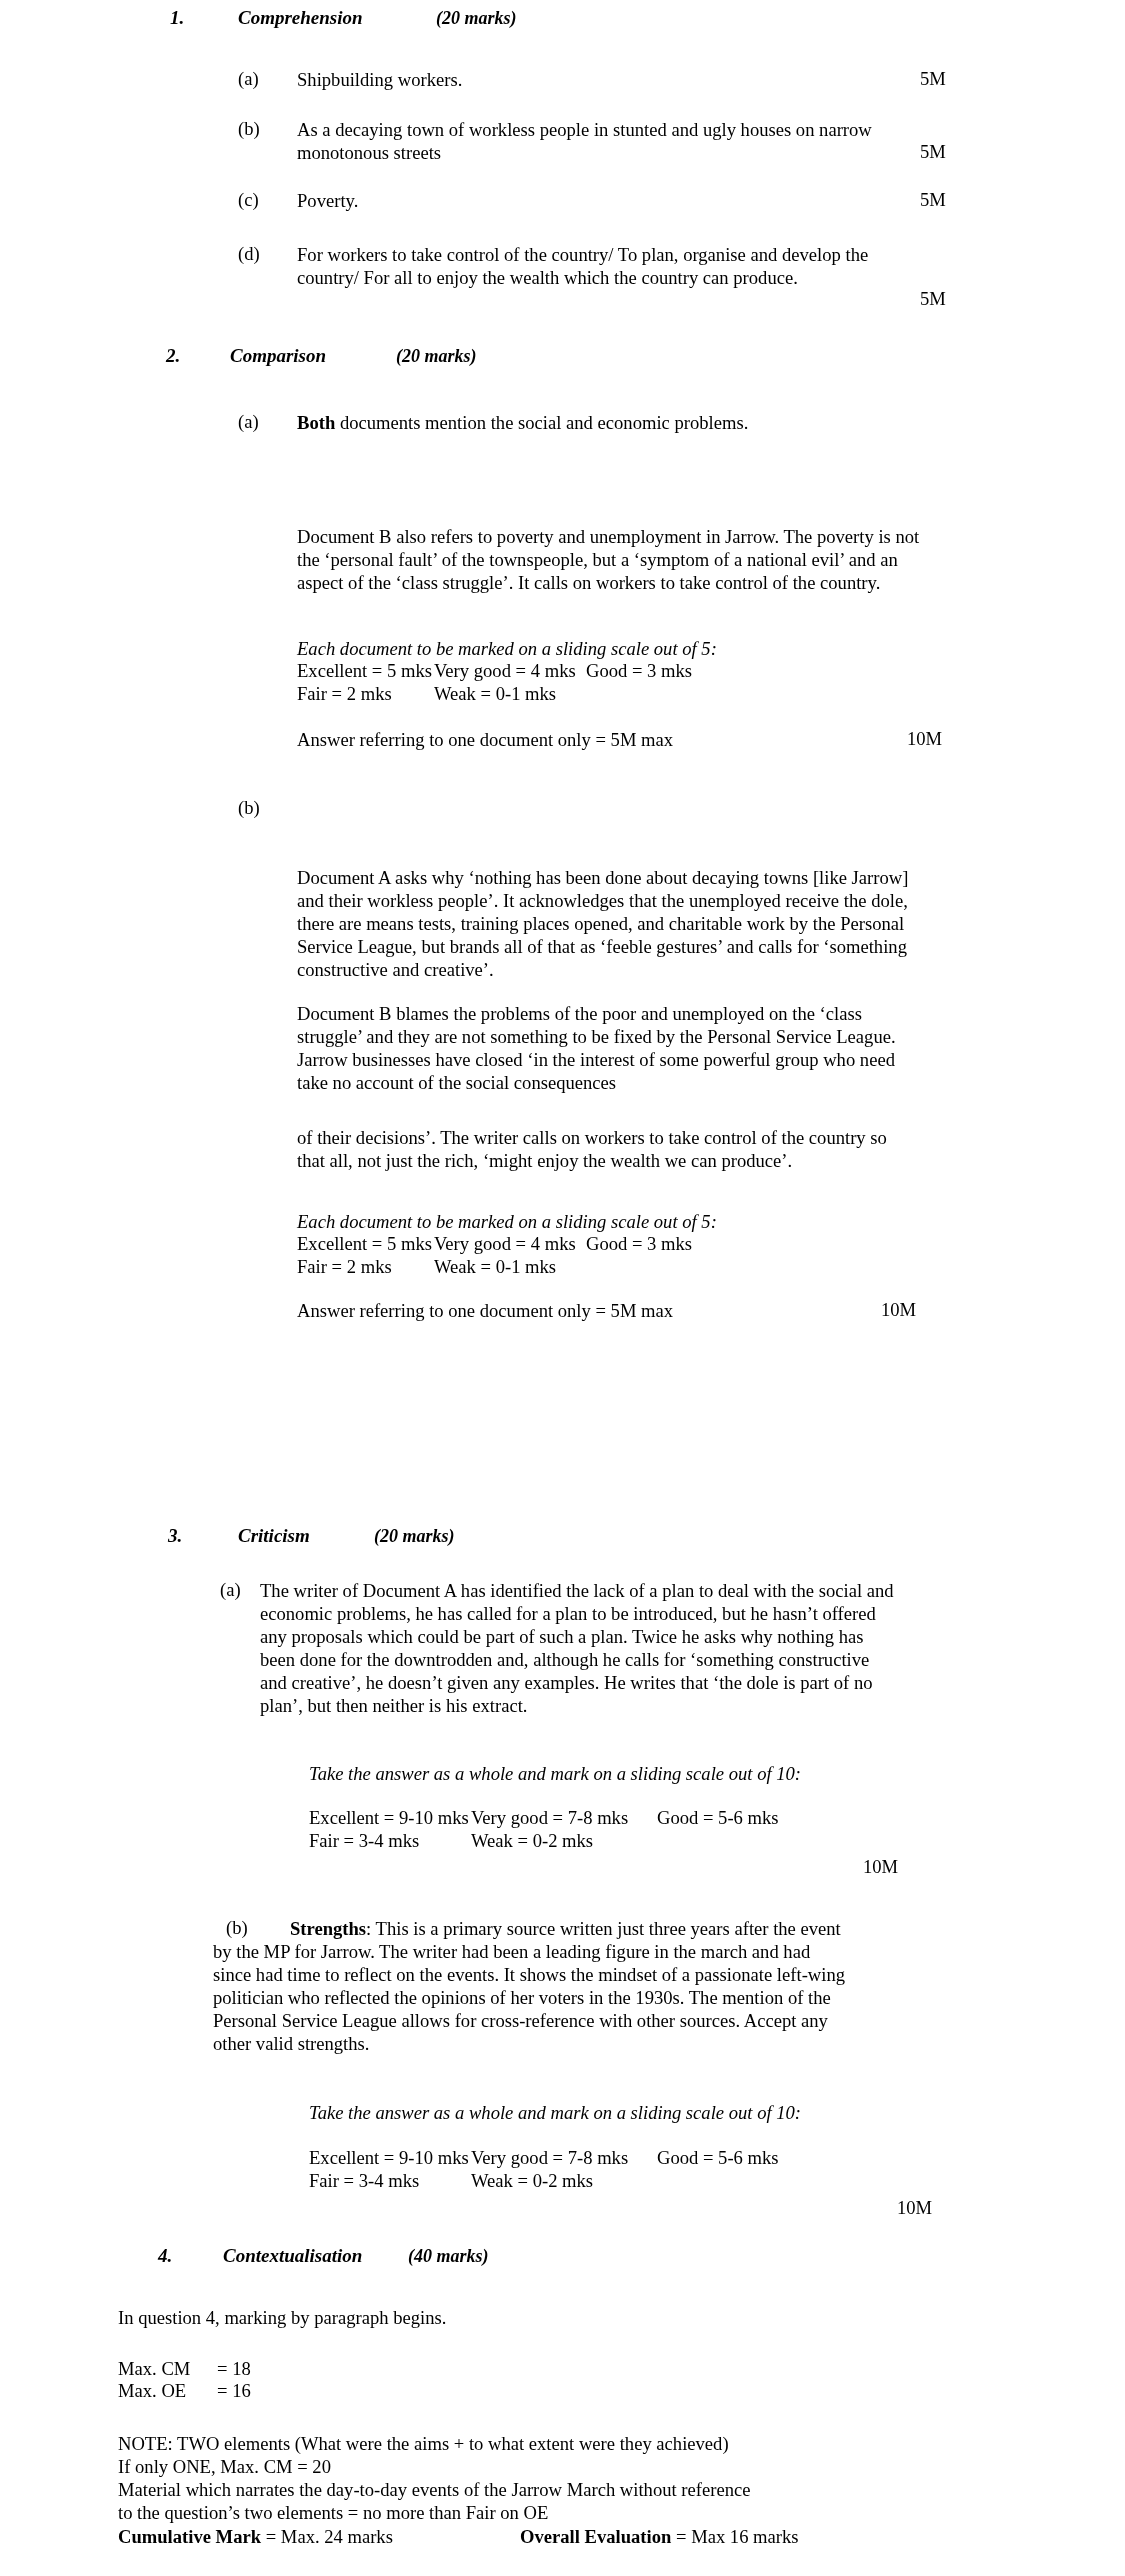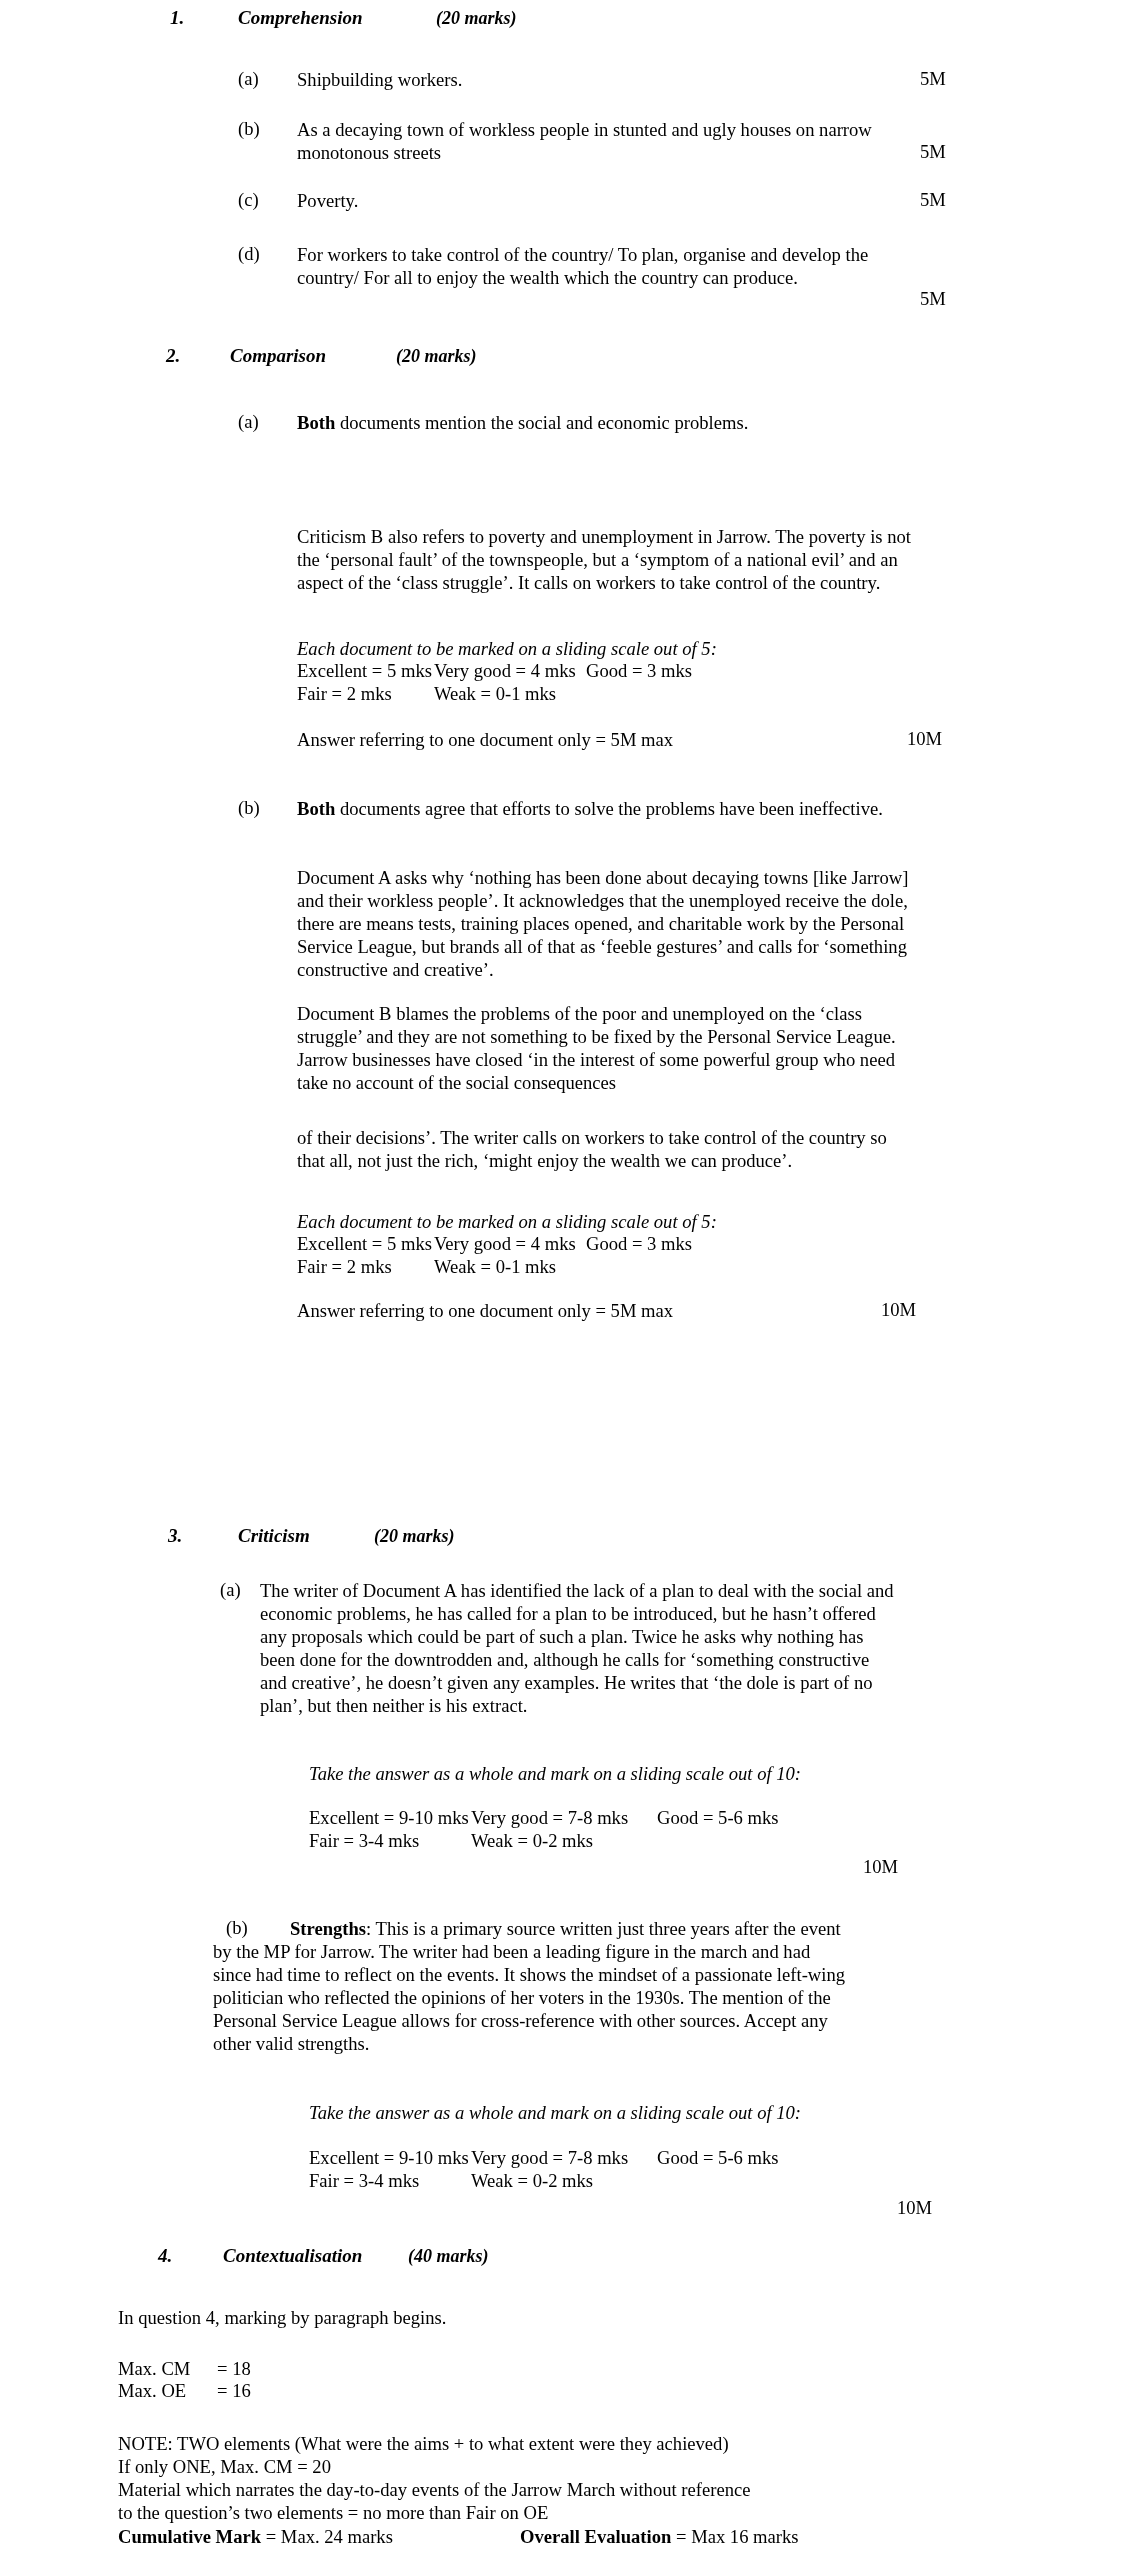--- a/index.html
+++ b/index.html
@@ -96,33 +96,32 @@
   <div class="mark" style="left:920px; top:288px;">5M</div>
 
   <div class="sec-num" style="left:166px; top:345px;">2.</div>
   <div class="sec-title" style="left:230px; top:345px;">Comparison</div>
   <div class="sec-marks" style="left:396px; top:346px;">(20 marks)</div>
 
   <div class="lbl" style="left:238px; top:411px;">(a)</div>
   <div class="para" style="left:297px; top:411px; width:625px;"><span class="bold">Both</span><span> documents mention the social and economic problems.</span></div>
 
 
-  <div class="para" style="left:297px; top:525px; width:628px;">Criticism B also refers to poverty and unemployment in Jarrow. The poverty is not the ‘personal fault’ of the townspeople, but a ‘symptom of a national evil’ and an aspect of the ‘class struggle’. It calls on workers to take control of the country.</div>
+  <div class="para" style="left:297px; top:525px; width:628px;">Document B also refers to poverty and unemployment in Jarrow. The poverty is not the ‘personal fault’ of the townspeople, but a ‘symptom of a national evil’ and an aspect of the ‘class struggle’. It calls on workers to take control of the country.</div>
 
   <div class="para italic" style="left:297px; top:637px; width:557px;">Each document to be marked on a sliding scale out of 5:</div>
 
   <div class="scale-line" style="left:297px; top:660px;"><span class="scale-col" style="width:137px;">Excellent = 5 mks</span><span class="scale-col" style="width:152px;">Very good = 4 mks</span><span class="scale-col">Good = 3 mks</span></div>
 
   <div class="scale-line" style="left:297px; top:683px;"><span class="scale-col" style="width:137px;">Fair = 2 mks</span><span class="scale-col" style="width:152px;">Weak = 0-1 mks</span><span class="scale-col"></span></div>
 
   <div class="para" style="left:297px; top:728px; width:594px;">Answer referring to one document only = 5M max</div>
   <div class="mark" style="left:907px; top:728px;">10M</div>
 
   <div class="lbl" style="left:238px; top:797px;">(b)</div>
-  <div class="para" style="left:297px; top:797px; width:594px;"><span class="bold">Both</span><span> documents agree that efforts to solve the problems have been ineffective.</span></div>
 
   <div class="para" style="left:297px; top:866px; width:613px;">Document A asks why ‘nothing has been done about decaying towns [like Jarrow] and their workless people’. It acknowledges that the unemployed receive the dole, there are means tests, training places opened,  and charitable work by the Personal Service League, but brands all of that as ‘feeble gestures’ and calls for ‘something constructive and creative’.</div>
 
   <div class="para" style="left:297px; top:1002px; width:631px;">Document B blames the problems of the poor and unemployed on the ‘class struggle’ and they are not something to be fixed by the Personal Service League. Jarrow businesses have closed ‘in the interest of some powerful group who need take no account of the social consequences</div>
 
   <div class="para" style="left:297px; top:1118px; width:610px;margin-top:8px;">of their decisions’. The writer calls on workers to take control of the country so that all, not just the rich, ‘might enjoy the wealth we can produce’.</div>
 
   <div class="para italic" style="left:297px; top:1210px; width:557px;">Each document to be marked on a sliding scale out of 5:</div>
 
   <div class="scale-line" style="left:297px; top:1233px;"><span class="scale-col" style="width:137px;">Excellent = 5 mks</span><span class="scale-col" style="width:152px;">Very good = 4 mks</span><span class="scale-col">Good = 3 mks</span></div>

